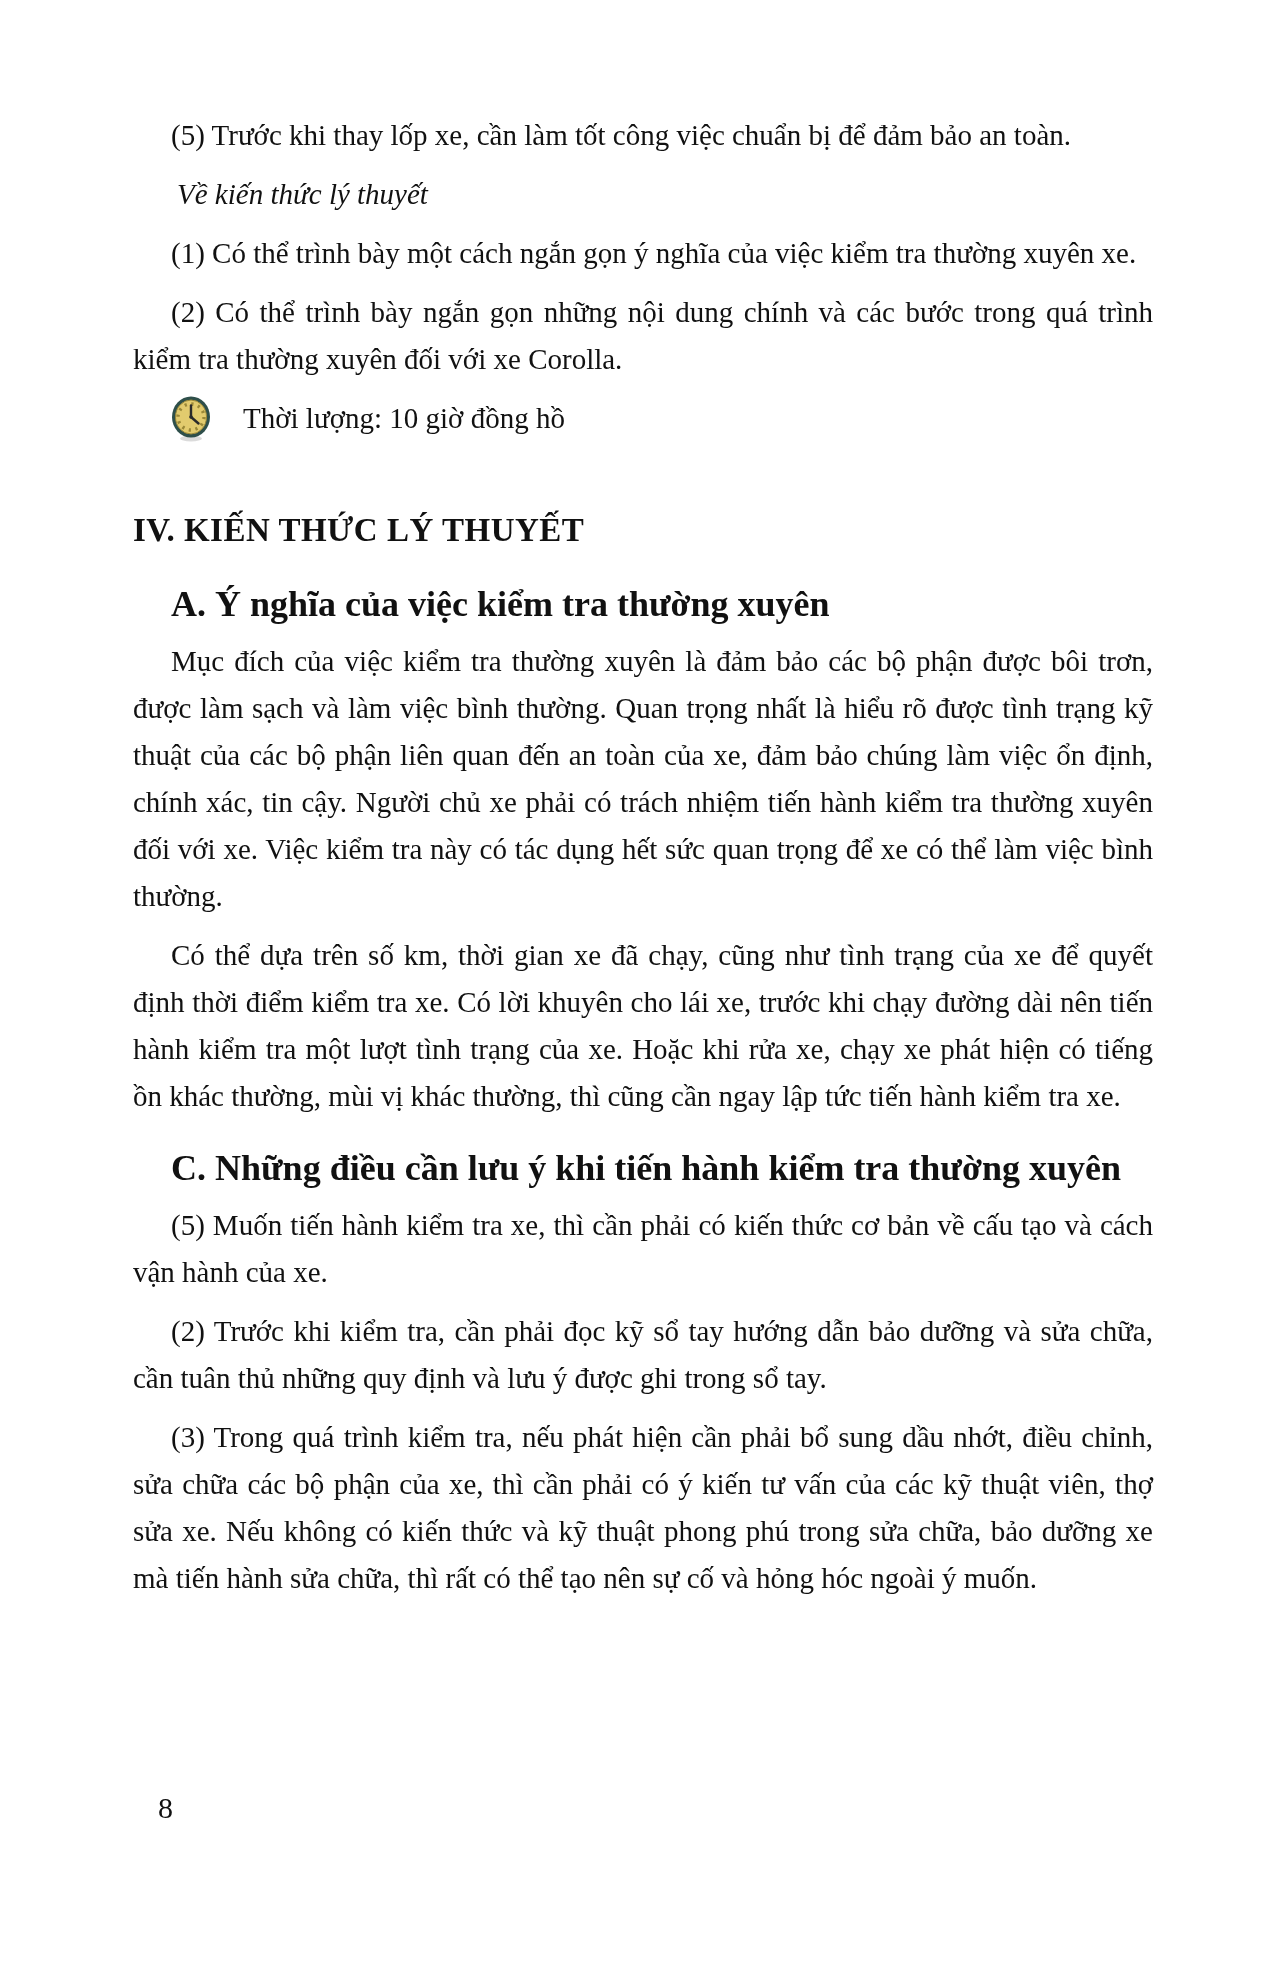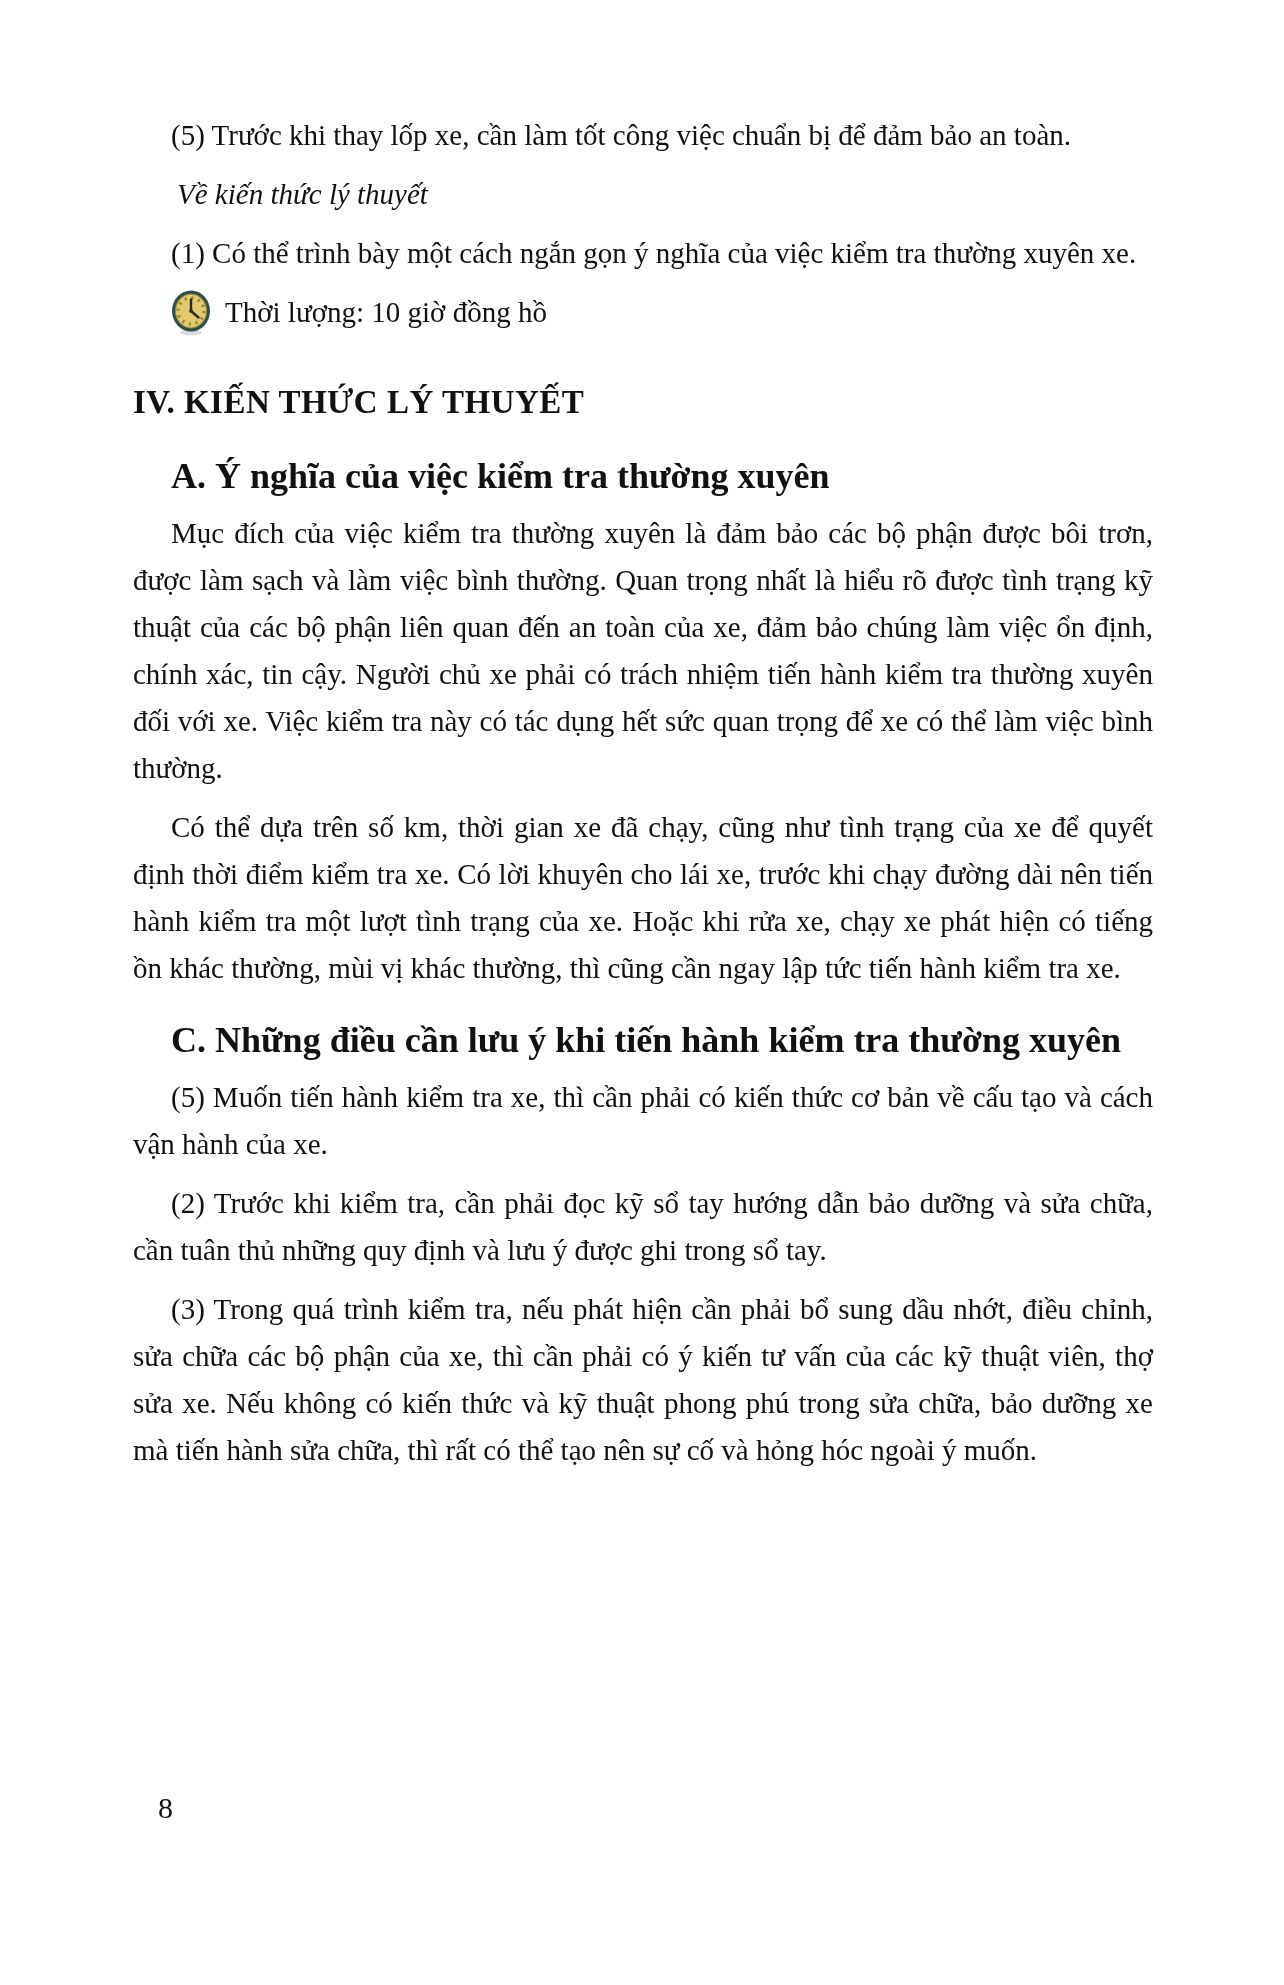--- a/index.html
+++ b/index.html
@@ -35,33 +35,33 @@
     margin-bottom: 12px;
   }
   .duration-line {
     display: flex;
     align-items: center;
     margin-left: 38px;
     margin-top: 4px;
     margin-bottom: 10px;
     font-size: 29px;
     line-height: 47px;
-    gap: 14px;
+    gap: 32px;
   }
   .clock-icon {
     width: 40px;
     height: 46px;
     flex: 0 0 auto;
     display: inline-block;
   }
   h1.section-title {
     font-size: 33px;
     line-height: 40px;
     font-weight: bold;
-    margin-top: 46px;
+    margin-top: 68px;
     margin-bottom: 34px;
     letter-spacing: 0.5px;
   }
   h2.sub-title {
     font-size: 36px;
     line-height: 40px;
     font-weight: bold;
     margin-top: 28px;
     margin-bottom: 14px;
     margin-left: 38px;
@@ -78,20 +78,21 @@
 <body>
 
 <div class="page">
 
   <p class="body">(5) Trước khi thay lốp xe, cần làm tốt công việc chuẩn bị để đảm bảo an toàn.</p>
 
   <div class="subheading-italic">Về kiến thức lý thuyết</div>
 
   <p class="body">(1) Có thể trình bày một cách ngắn gọn ý nghĩa của việc kiểm tra thường xuyên xe.</p>
 
+  <p class="body">(2) Có thể trình bày ngắn gọn những nội dung chính và các bước trong quá trình kiểm tra thường xuyên đối với xe Corolla.</p>
 
   <div class="duration-line">
     <span class="clock-icon">
       <svg viewBox="0 0 40 46" width="40" height="46" aria-hidden="true">
         <ellipse cx="20" cy="42.5" rx="11" ry="3" fill="#000000" opacity="0.14"></ellipse>
         <ellipse cx="20" cy="21" rx="19" ry="20.5" fill="#2e4f4a"></ellipse>
         <ellipse cx="20" cy="21" rx="15.5" ry="17" fill="#e2cb6e" stroke="#9a8838" stroke-width="1"></ellipse>
         <circle cx="20" cy="21" r="13" fill="none" stroke="#9a8838" stroke-width="3.4" stroke-dasharray="2.2 4.6"></circle>
         <line x1="20" y1="21" x2="20" y2="9.5" stroke="#2a2a2a" stroke-width="2.4" stroke-linecap="round"></line>
         <line x1="20" y1="21" x2="27.5" y2="27.5" stroke="#2a2a2a" stroke-width="2.4" stroke-linecap="round"></line>

